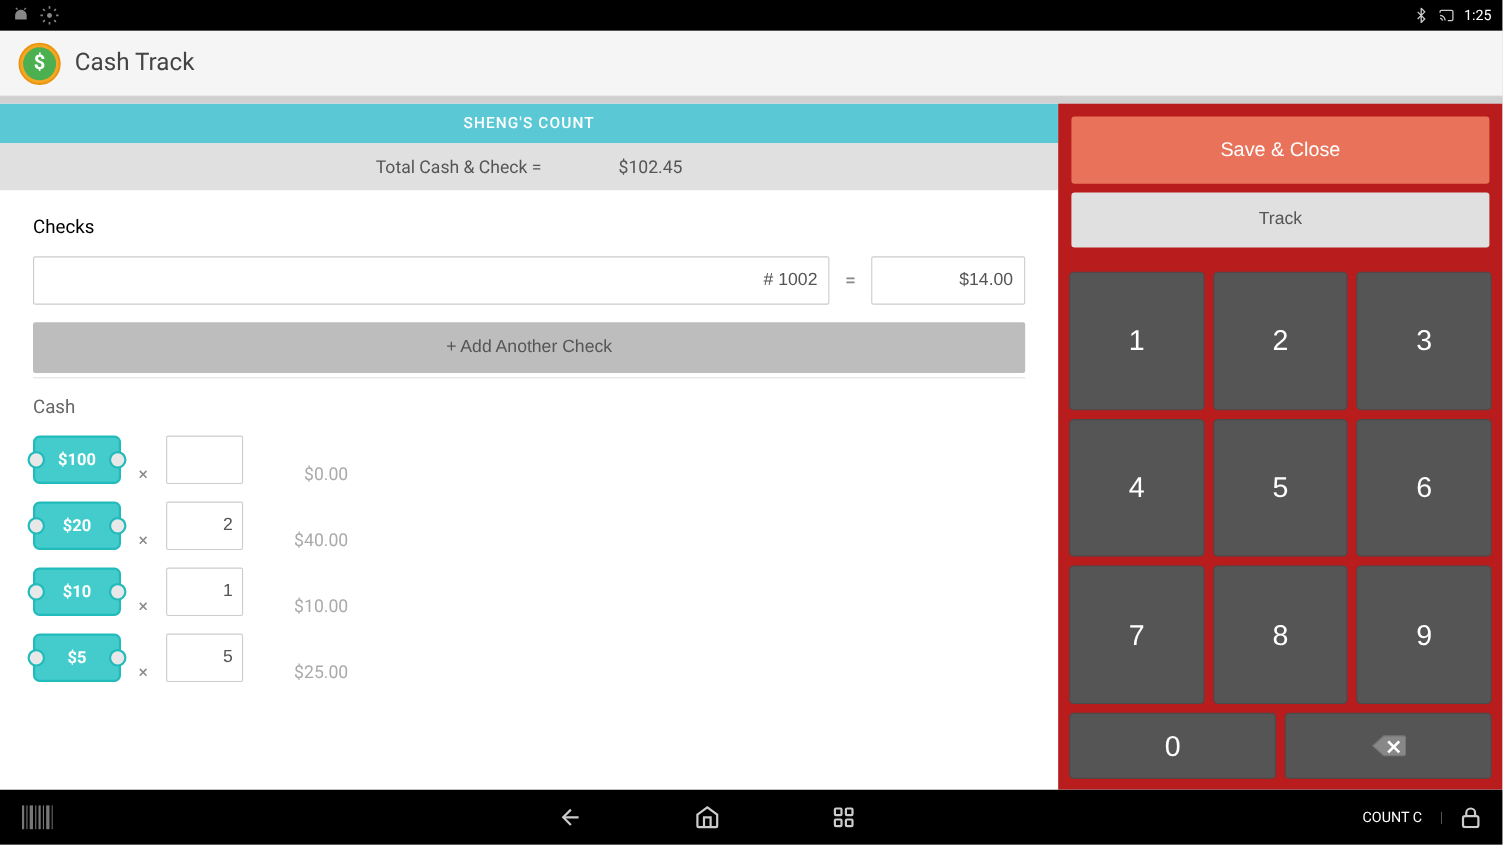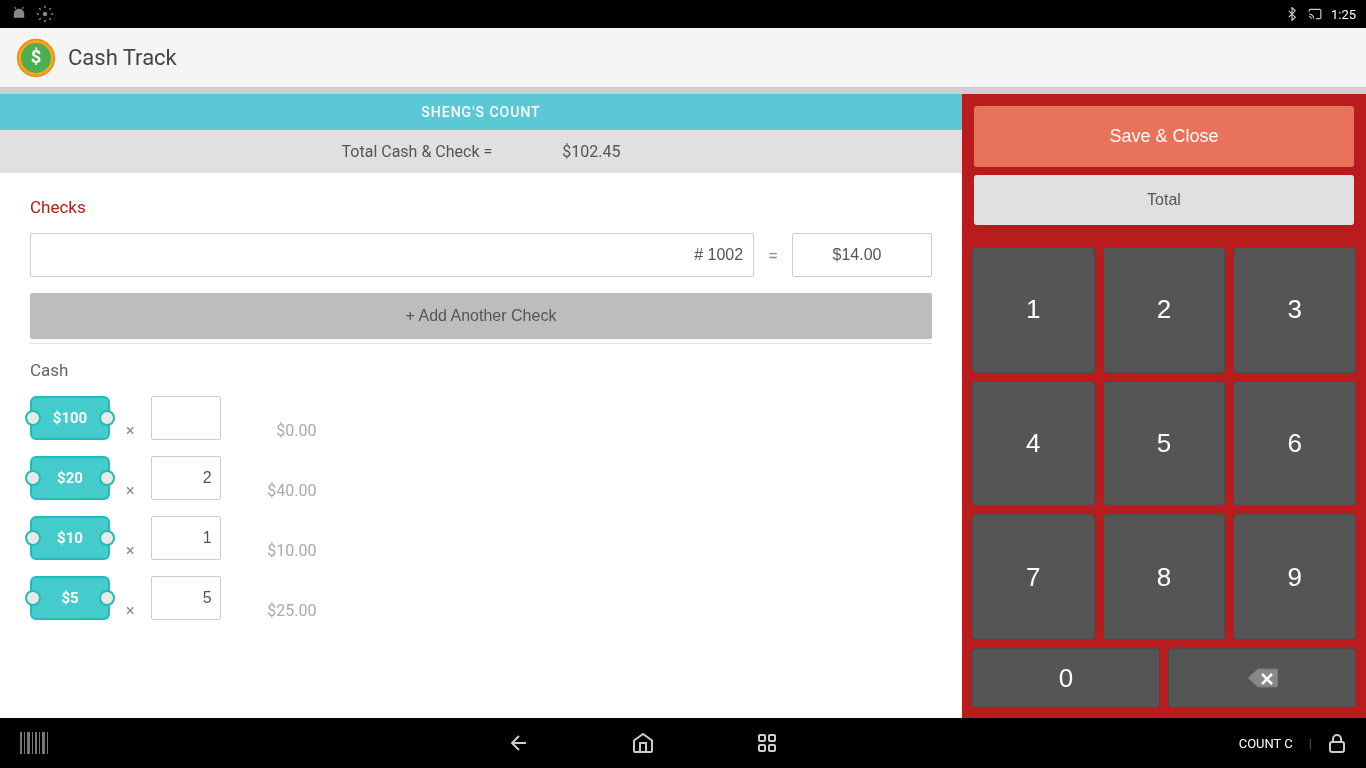--- a/index.html
+++ b/index.html
@@ -111,21 +111,21 @@
 
     .content-area {
       background: #fff;
       flex: 1;
       overflow-y: auto;
       padding: 24px 30px;
     }
 
     .section-title {
       font-size: 17px;
-      color: #b91c1c;
+      color: #000000;
       margin-bottom: 16px;
     }
 
     .check-row {
       display: flex;
       align-items: center;
       gap: 14px;
       margin-bottom: 16px;
     }
     .check-number-input {
@@ -140,21 +140,21 @@
     }
     .equals-sign {
       font-size: 18px;
       color: #888;
     }
     .check-amount-input {
       width: 140px;
       height: 44px;
       border: 1px solid #ccc;
       border-radius: 2px;
-      text-align: center;
+      text-align: right;
       padding-right: 10px;
       font-size: 16px;
       color: #555;
       background: #fff;
     }
 
     .add-check-btn {
       width: 100%;
       padding: 14px;
       background: #bdbdbd;
@@ -452,21 +452,21 @@
         <div class="bill-badge">$5</div>
         <span class="multiply-sign">×</span>
         <input class="quantity-input" type="text" value="5" style="">
         <span class="cash-subtotal">$25.00</span>
       </div>
     </div>
   </div>
 
   <div class="right-panel">
     <button class="save-close-btn">Save &amp; Close</button>
-    <button class="cancel-btn">Total</button>
+    <button class="cancel-btn">Track</button>
 
     <div class="numpad">
       <div class="numpad-grid">
         <button class="num-btn">1</button>
         <button class="num-btn">2</button>
         <button class="num-btn">3</button>
         <button class="num-btn">4</button>
         <button class="num-btn">5</button>
         <button class="num-btn">6</button>
         <button class="num-btn">7</button>

